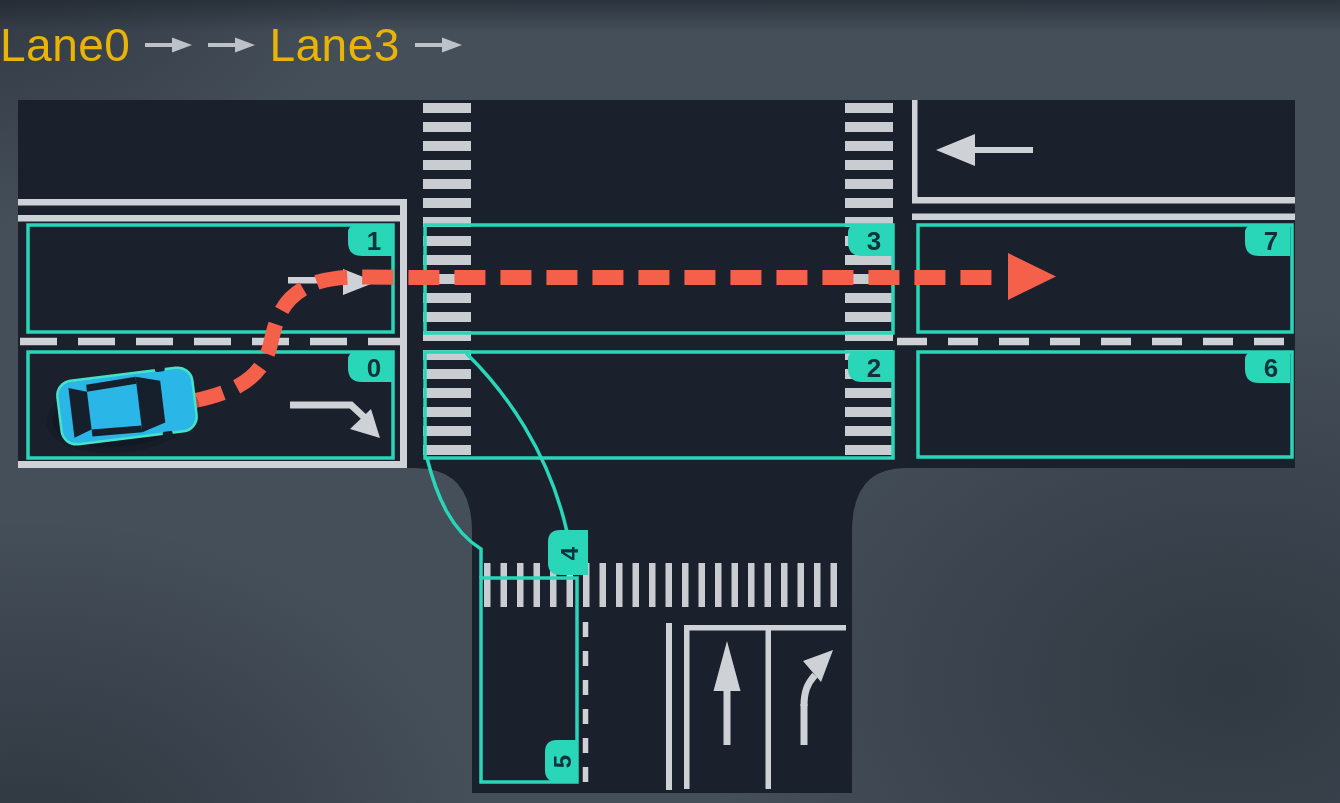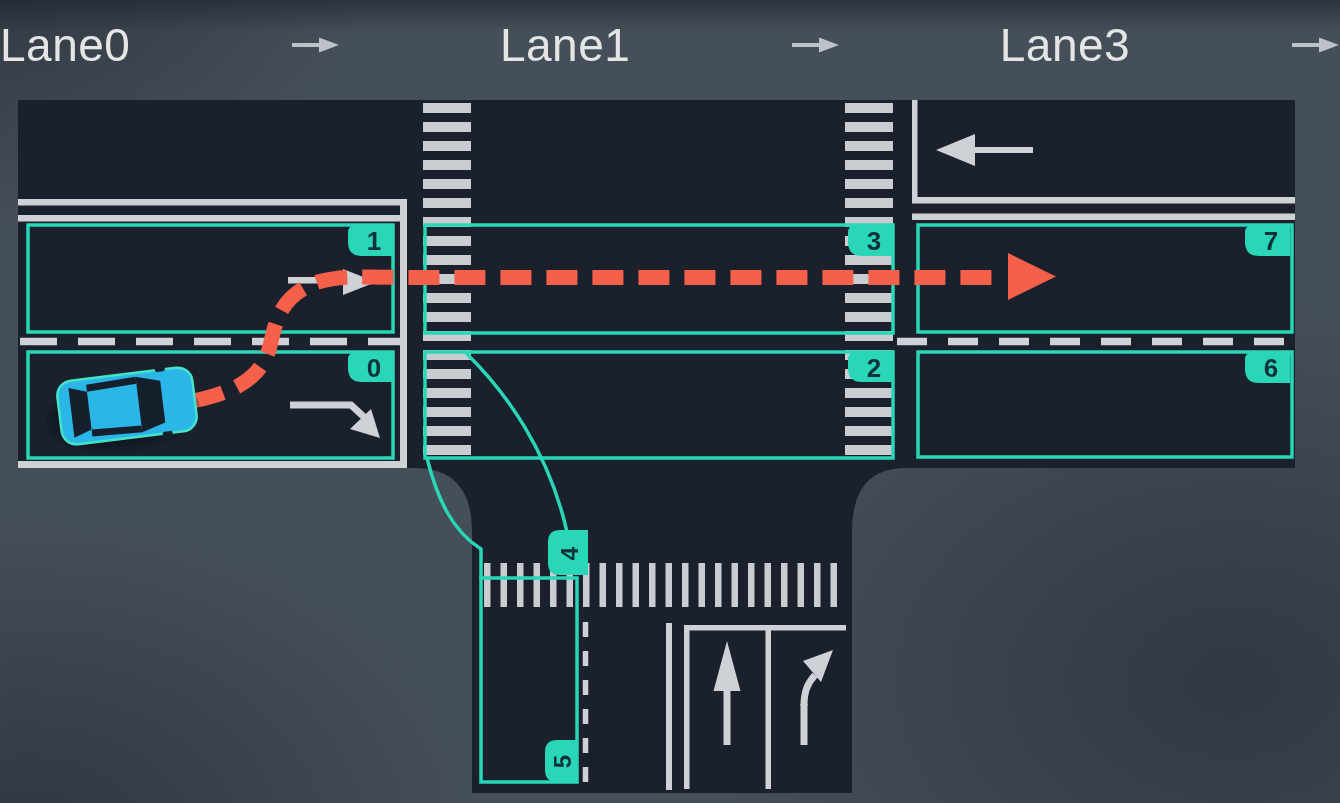--- a/index.html
+++ b/index.html
@@ -8,38 +8,37 @@
     font-family:"Liberation Sans", sans-serif;
     background:
       linear-gradient(180deg, rgba(30,37,46,.65), rgba(30,37,46,0) 4%),
       radial-gradient(620px 420px at -4% -8%, rgba(28,34,43,.60), rgba(28,34,43,0) 70%),
       radial-gradient(700px 500px at 2% 105%, rgba(28,34,43,.55), rgba(28,34,43,0) 65%),
       radial-gradient(900px 640px at 92% 85%, rgba(28,34,43,.50), rgba(28,34,43,0) 60%),
       #454f59;
   }
   .title{
     position:absolute;top:18px;left:0;right:0;
-    display:flex;justify-content:space-between;align-items:center;gap:13px;
-    font-size:46px;font-weight:400;color:#e5e5e5;letter-spacing:.5px;
+    display:flex;justify-content:flex-start;align-items:center;gap:13px;
+    font-size:46px;font-weight:400;color:#eab308;letter-spacing:.5px;
   }
   .title .arr{display:block;}
   .diagram{position:absolute;left:0;top:0;}
   text.badge{font:bold 26px "Liberation Sans", sans-serif;fill:#11313b;}
   text.badge.small{font:bold 24px "Liberation Sans", sans-serif;}
 </style>
 </head>
 <body>
 
 <div class="title">
   <span>Lane0</span>
   <svg class="arr" width="50" height="22" viewBox="0 0 50 22">
     <line x1="2" y1="11" x2="31" y2="11" stroke="#bcc2c8" stroke-width="4"></line>
     <polygon points="29,3.5 29,18.5 49,11" fill="#bcc2c8"></polygon>
   </svg>
-  <span>Lane1</span>
   <svg class="arr" width="50" height="22" viewBox="0 0 50 22">
     <line x1="2" y1="11" x2="31" y2="11" stroke="#bcc2c8" stroke-width="4"></line>
     <polygon points="29,3.5 29,18.5 49,11" fill="#bcc2c8"></polygon>
   </svg>
   <span>Lane3</span>
   <svg class="arr" width="50" height="22" viewBox="0 0 50 22">
     <line x1="2" y1="11" x2="31" y2="11" stroke="#bcc2c8" stroke-width="4"></line>
     <polygon points="29,3.5 29,18.5 49,11" fill="#bcc2c8"></polygon>
   </svg>
 </div>

